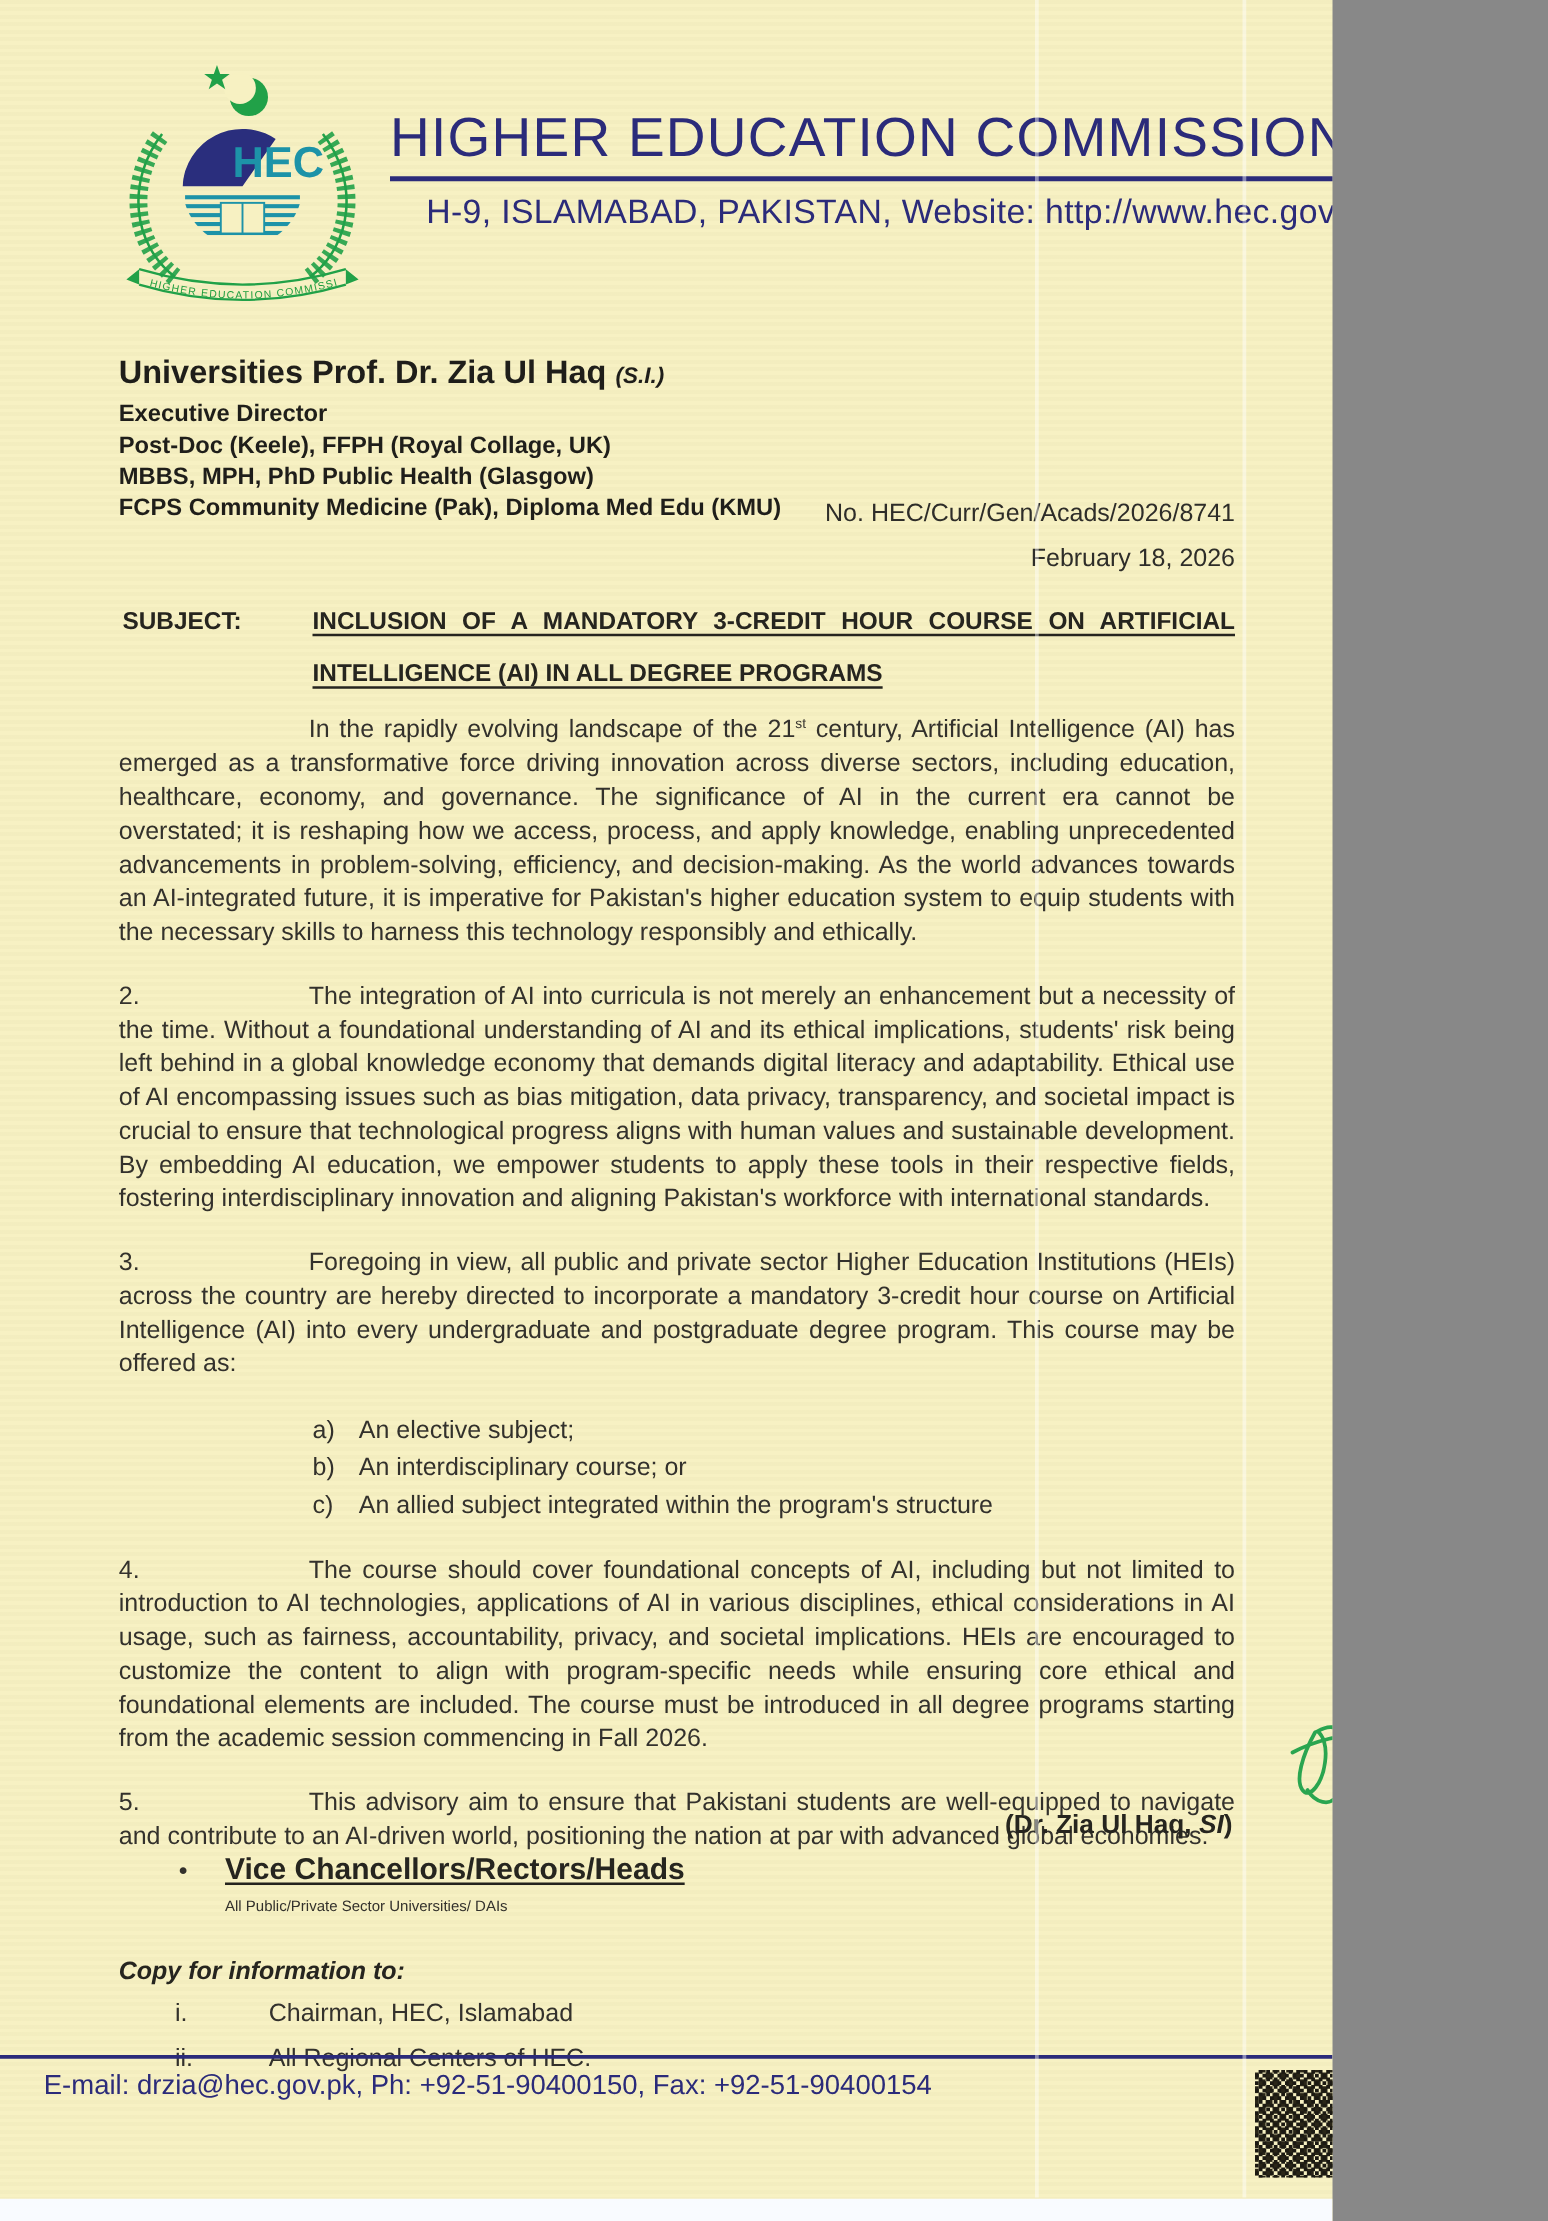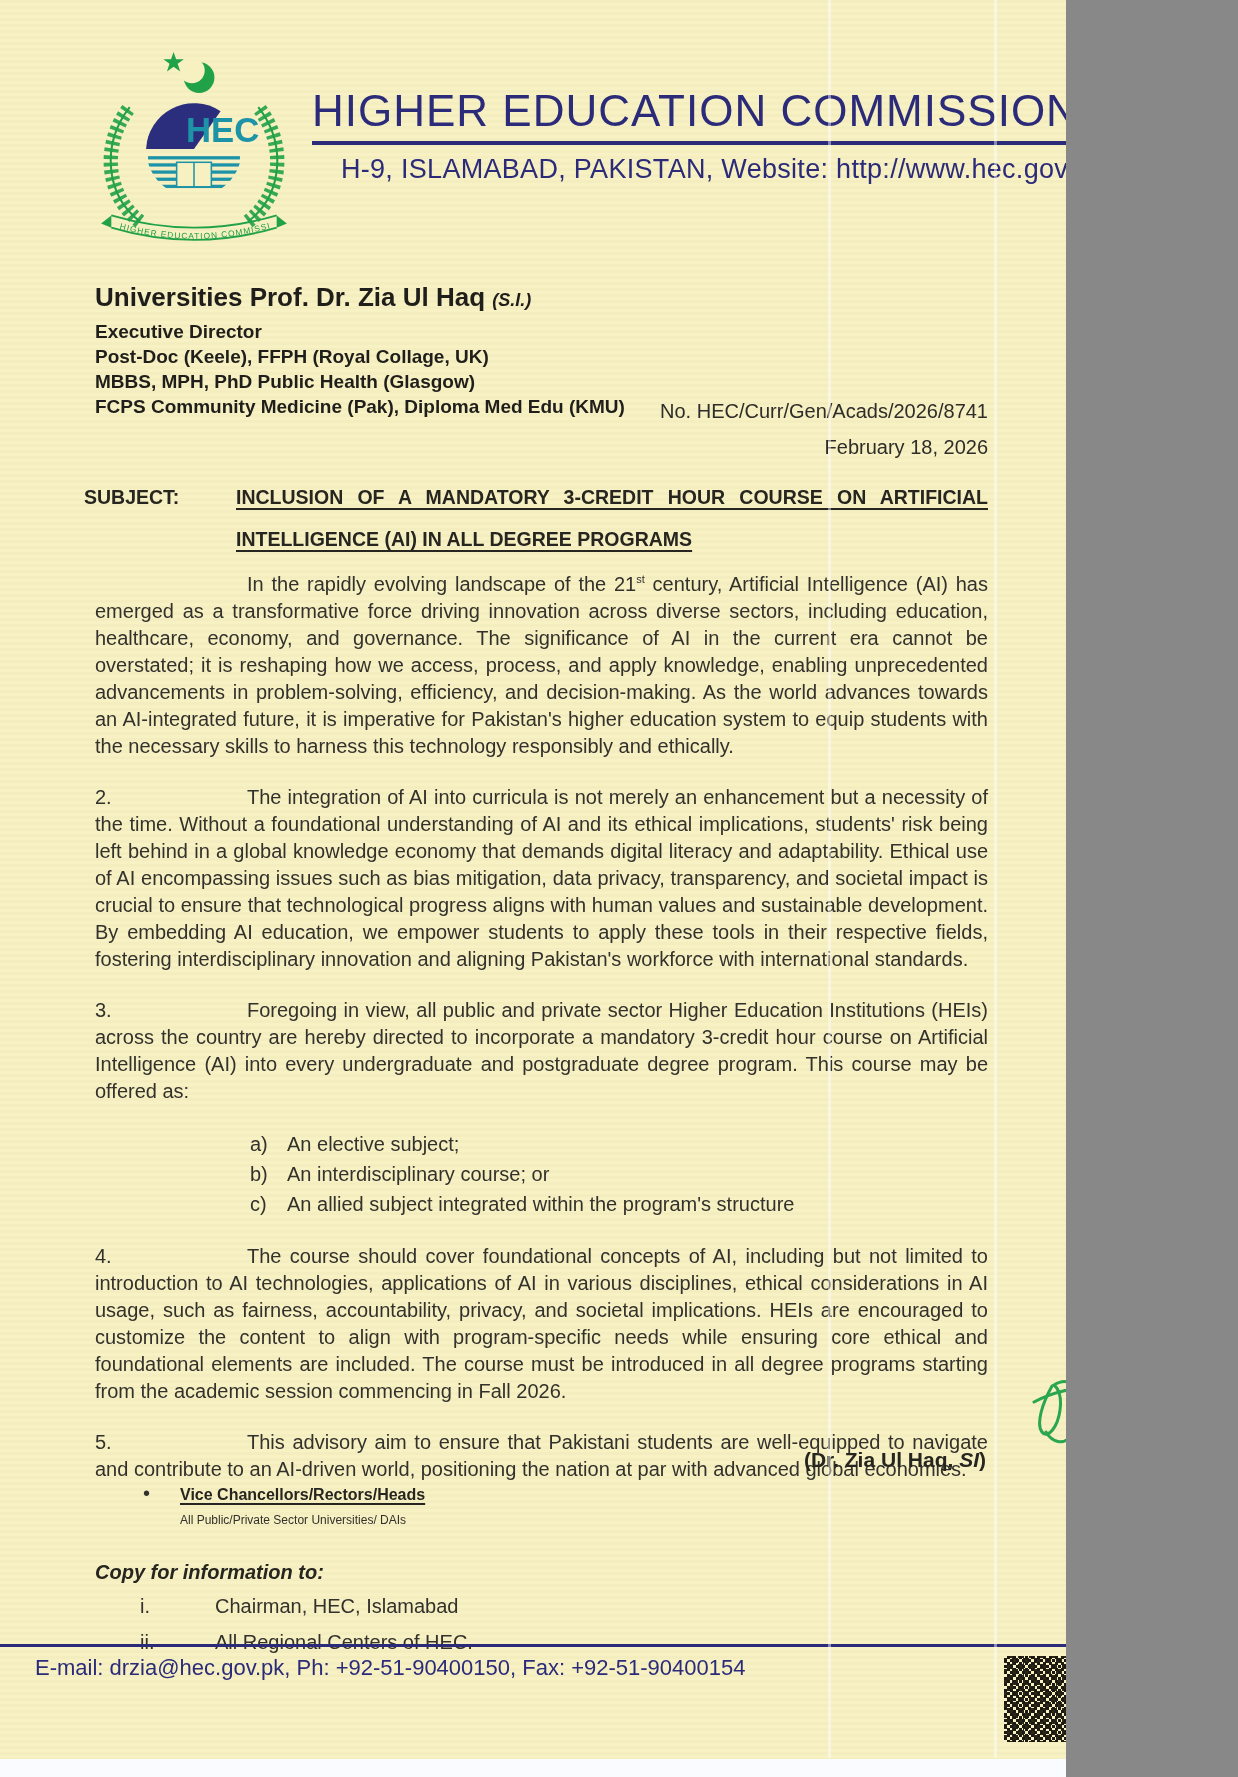--- a/index.html
+++ b/index.html
@@ -21,42 +21,42 @@
   }
   .org-address{width:820px; text-align:center; margin-top:9px; font-size:27px; color:#2b2b7a; letter-spacing:.3px;}
   
   .sender{position:absolute; left:95px; top:282px; color:#1f1e1a;}
   .sender-name{font-size:26px; font-weight:bold; margin-bottom:6px;}
   .sender-name .si{font-size:18px; font-style:italic;}
   .sender-line{font-size:19px; font-weight:bold; line-height:25px;}
   
   .refblock{position:absolute; right:78px; top:393px; text-align:right; font-size:20px; color:#2e2d29; line-height:36px;}
   
-  .subject-row{position:absolute; left:84px; right:78px; top:476px; display:flex;}
+  .subject-row{position:absolute; left:98px; right:78px; top:476px; display:flex;}
   .subject-label{width:152px; flex:0 0 152px; font-weight:bold; font-size:19.5px; line-height:42px; color:#26251f;}
   .subject-text{
     flex:1; font-weight:bold; font-size:19.5px; line-height:42px; color:#26251f;
     text-align:justify; text-decoration:underline; text-decoration-thickness:2px; text-underline-offset:4px;
   }
   
   .body{position:absolute; left:95px; right:78px; top:566px; font-size:20px; line-height:27px;}
   .para{position:relative; margin:0 0 24px 0; text-align:justify; text-indent:152px;}
   .para .pnum{position:absolute; left:0; top:0; text-indent:0;}
   .list{margin:0 0 24px 155px;}
   .li{display:flex; line-height:30px;}
   .li-label{width:37px; flex:0 0 37px;}
   
   .sig-svg{position:absolute; left:1012px; top:1372px; width:128px; height:82px;}
   .sig-name{position:absolute; right:80px; top:1448px; font-size:21px; font-weight:bold; color:#26251f;}
   .sig-name .it{font-style:italic;text-align:center;}
   
   .recipients{position:absolute; left:95px; top:1482px; width:700px;}
   .bullet-row{display:flex; align-items:baseline;}
   .bullet{width:37px; flex:0 0 37px; padding-left:48px; font-size:20px;}
-  .bullet-title{font-size:16px; font-weight:bold; text-decoration:underline; text-decoration-thickness:2px; text-underline-offset:3px; color:#26251f;}
+  .bullet-title{font-size:24px; font-weight:bold; text-decoration:underline; text-decoration-thickness:2px; text-underline-offset:3px; color:#26251f;}
   .bullet-sub{margin:8px 0 0 85px; font-size:12px;}
   .copy-header{margin-top:34px; font-size:20px; font-weight:bold; font-style:italic; color:#26251f;}
   .copy-row{display:flex; margin-top:9px; padding-left:45px; font-size:20px; line-height:27px;}
   .copy-num{width:75px; flex:0 0 75px;}
   
   .footer-rule{position:absolute; left:0; right:0; top:1644px; height:3px; background:#2b2b7a;}
   .footer-contact{position:absolute; left:35px; top:1655px; width:1000px; font-size:22px; color:#2b2b7a;}
   .qr{
     position:absolute; left:1004px; top:1656px; width:86px; height:86px;
     background:

